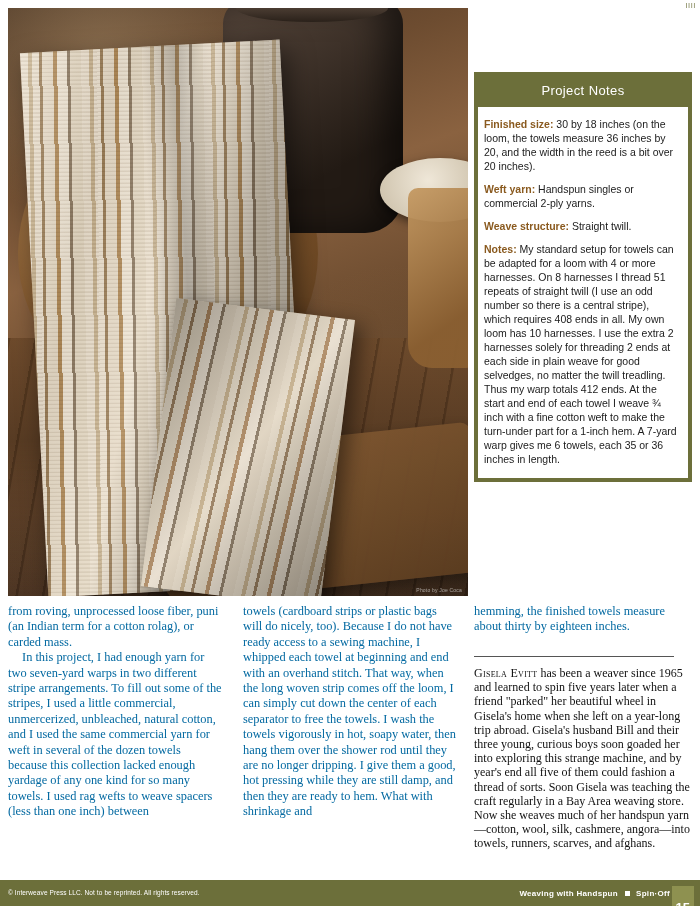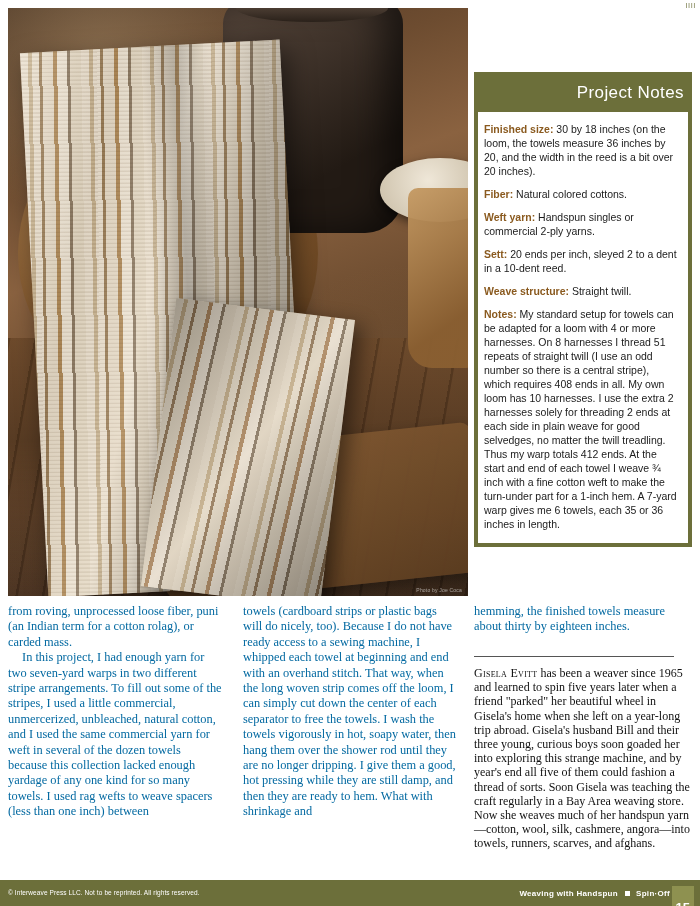--- a/index.html
+++ b/index.html
@@ -196,23 +196,23 @@
     left: 474px;
     top: 72px;
     width: 218px;
     background: #ffffff;
     border: 4px solid #6c6f3a;
     box-sizing: border-box;
   }
   .notes-header {
     background: #6c6f3a;
     color: #ffffff;
-    text-align: right;
-    font-family: "Liberation Sans", sans-serif;
-    font-size: 17px;
+    text-align: center;
+    font-family: "Liberation Sans", sans-serif;
+    font-size: 13px;
     letter-spacing: 0.4px;
     padding: 7px 4px 9px 4px;
   }
   .notes-body {
     padding: 10px 11px 12px 6px;
     font-family: "Liberation Sans", sans-serif;
     font-size: 10.5px;
     line-height: 14px;
     color: #1b1b1b;
   }
@@ -348,27 +348,21 @@
     <div class="photo-credit">Photo by Joe Coca</div>
   </div>
 
   <div class="notes">
     <div class="notes-header">Project Notes</div>
     <div class="notes-body">
       <div class="note-item">
         <span class="note-label">Finished size:</span><span> 30 by 18 inches (on the loom, the towels measure 36 inches by 20, and the width in the reed is a bit over 20 inches).</span>
       </div>
       <div class="note-item">
-        <span class="note-label">Fiber:</span><span> Natural colored cottons.</span>
-      </div>
-      <div class="note-item">
         <span class="note-label">Weft yarn:</span><span> Handspun singles or commercial 2-ply yarns.</span>
-      </div>
-      <div class="note-item">
-        <span class="note-label">Sett:</span><span> 20 ends per inch, sleyed 2 to a dent in a 10-dent reed.</span>
       </div>
       <div class="note-item">
         <span class="note-label">Weave structure:</span><span> Straight twill.</span>
       </div>
       <div class="note-item">
         <span class="note-label">Notes:</span><span> My standard setup for towels can be adapted for a loom with 4 or more harnesses. On 8 harnesses I thread 51 repeats of straight twill (I use an odd number so there is a central stripe), which requires 408 ends in all. My own loom has 10 harnesses. I use the extra 2 harnesses solely for threading 2 ends at each side in plain weave for good selvedges, no matter the twill treadling. Thus my warp totals 412 ends. At the start and end of each towel I weave ¾ inch with a fine cotton weft to make the turn-under part for a 1-inch hem. A 7-yard warp gives me 6 towels, each 35 or 36 inches in length.</span>
       </div>
     </div>
   </div>
 

